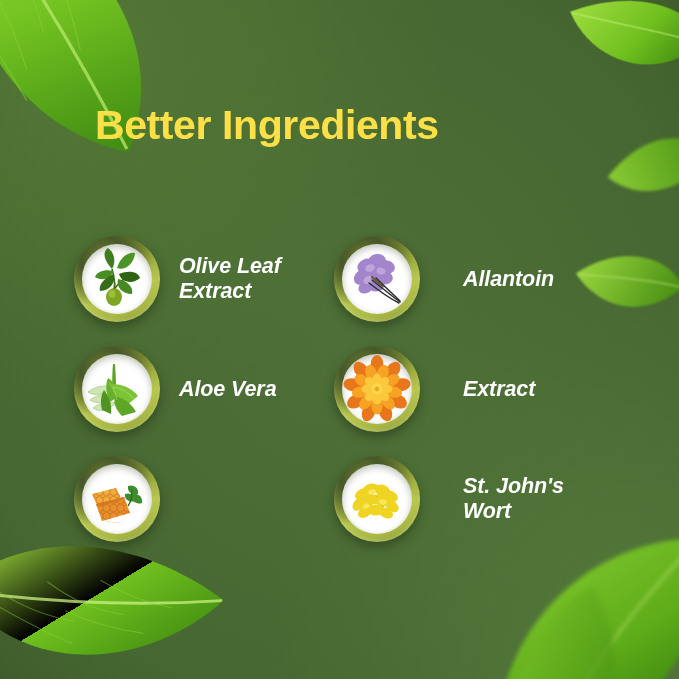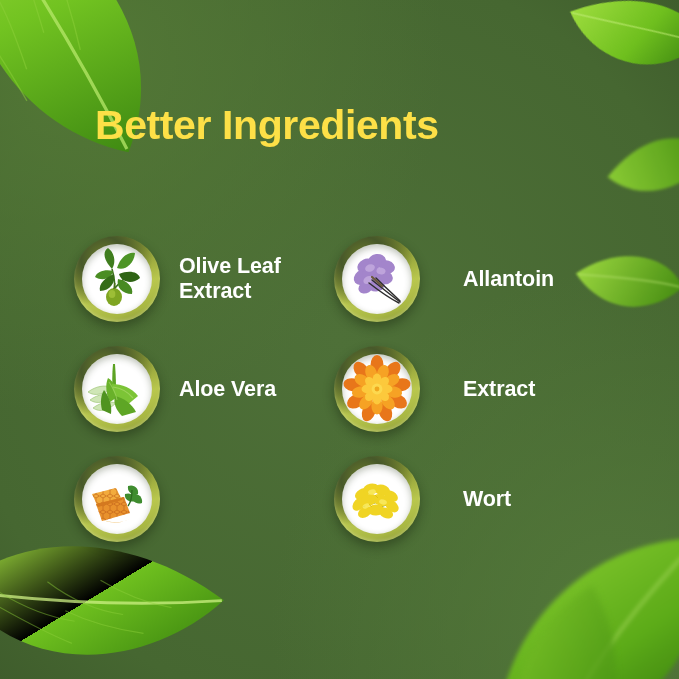--- a/index.html
+++ b/index.html
@@ -38,21 +38,21 @@
     position:absolute; left:95px; top:100px; width:470px;
     color:#fde047;
     font-size:41px;
     font-weight:bold;
     line-height:1.22;
     letter-spacing:-0.4px;
   }
   .headline .ln{ display:block; }
 
   
-  .grid{ position:absolute; left:0; top:236px; width:579px; }
+  .grid{ position:absolute; left:0; top:236px; width:579px;font-style:italic; }
   .row{ position:relative; height:110px; }
   .cell{ position:absolute; display:flex; align-items:center; }
   .col-l{ left:74px; }
   .col-r{ left:334px;gap:24px; }
 
   .badge{
     position:relative;
     width:86px; height:86px;
     border-radius:50%;
     flex:0 0 86px;
@@ -412,19 +412,20 @@
               <ellipse cx="24" cy="42" rx="3.6" ry="2.3" transform="rotate(-30 24 42)"></ellipse>
             </g>
             <g stroke="#d8be12" stroke-width=".9" fill="none" opacity=".8">
               <path d="M33 31 L36 34"></path>
                 <path d="M27 40 L30 43"></path>
             </g>
           </svg>
         </div>
       </div>
       <div class="label">
+        <span class="ln">St. John's</span>
         <span class="ln">Wort</span>
       </div>
     </div>
 
   </div>
 
 </div>
 
 </body></html>

